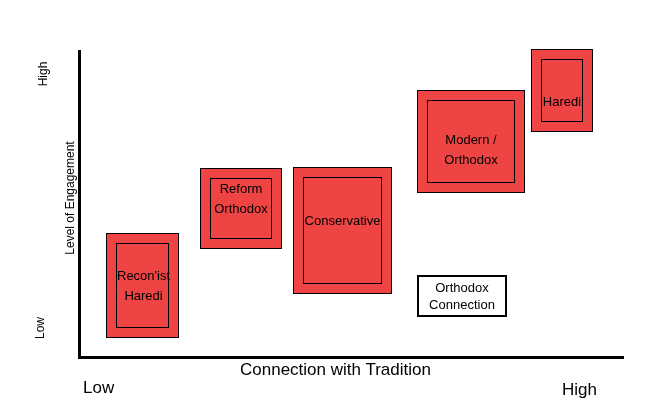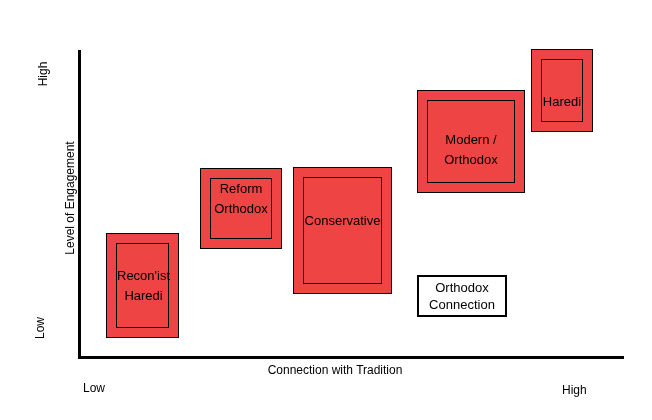--- a/index.html
+++ b/index.html
@@ -24,21 +24,21 @@
     white-space: nowrap;
     font-size: 12px;
     text-align: center;
     line-height: 16px;
   }
   .pos-high-y { left: 28px; top: 66px;  width: 30px; }
   .pos-ylabel { left: 8px;  top: 190px; width: 124px; }
   .pos-low-y  { left: 25px; top: 320px; width: 30px; }
 
   
-  .hlabel { position: absolute; font-size: 12px; line-height: 14px; white-space: nowrap; }
+  .hlabel { position: absolute; font-size: 17px; line-height: 14px; white-space: nowrap; }
   .pos-low-x  { left: 83px;  top: 381px; }
   .pos-xlabel { left: 240px; top: 363px; width: 190px; text-align: center; }
   .pos-high-x { left: 562px; top: 383px; }
 
   
   .dbox {
     position: absolute;
     border: 1px solid #000;
     padding: 9px;
     box-sizing: border-box;

